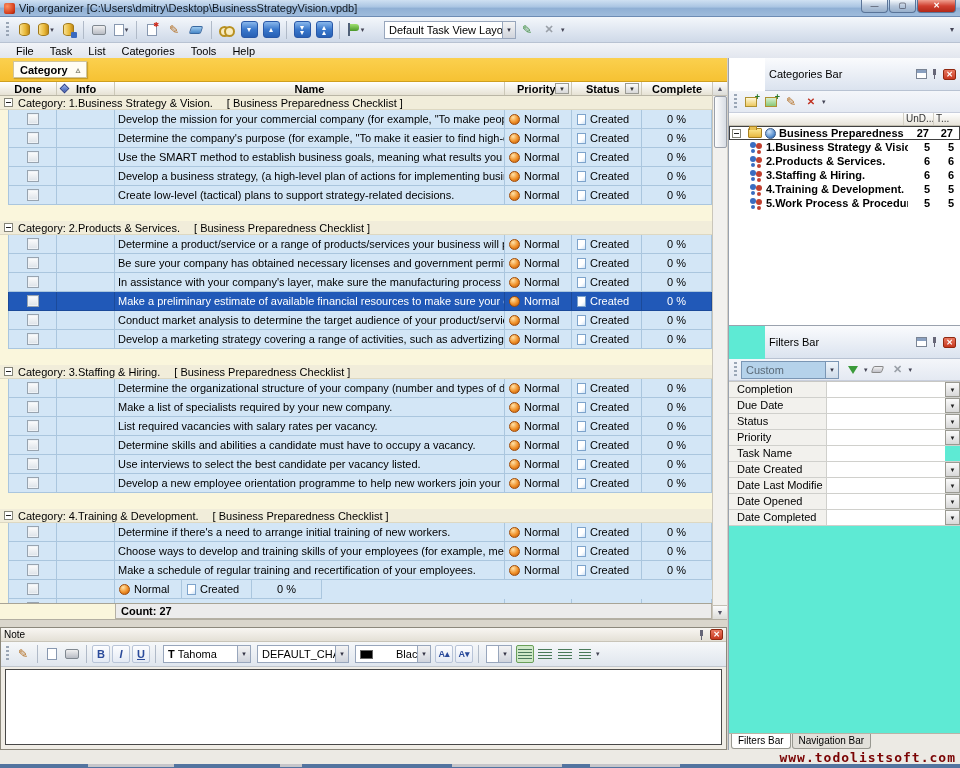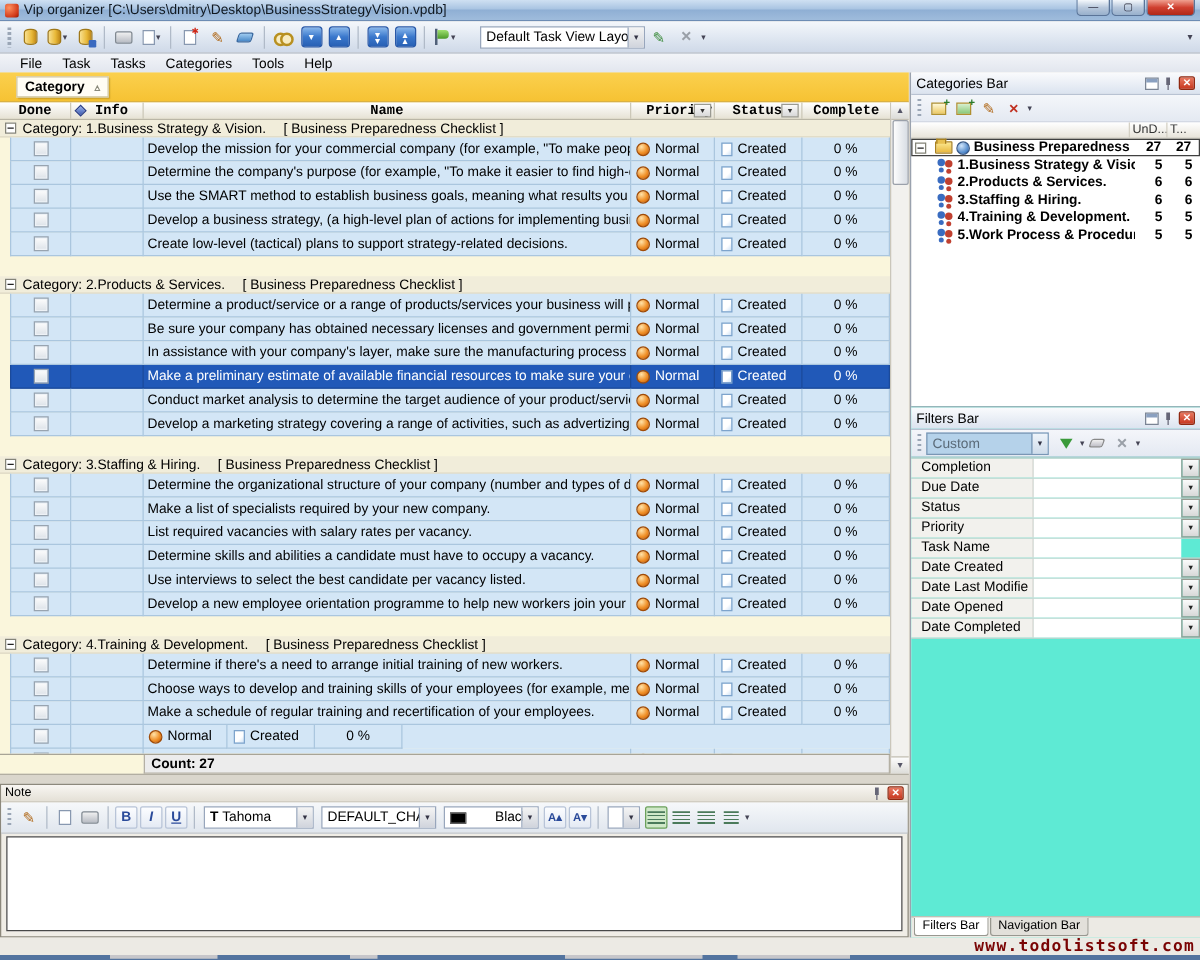--- a/index.html
+++ b/index.html
@@ -64,21 +64,21 @@
 
   
   .main-left { position:absolute; top:58px; left:0; width:727px; height:561px; background:#faf6dc; }
   .groupband { position:absolute; top:0; left:0; width:727px; height:24px;
     background:linear-gradient(#fbd04e,#f6c233); border-bottom:1px solid #cf9f1f; display:flex; align-items:center; }
   .group-chip { margin-left:13px; height:17px; background:#fffdf4; border:1px solid #cfc49c;
     display:flex; align-items:center; padding:0 6px; font-weight:bold; font-size:11px; box-shadow:1px 1px 1px rgba(120,90,0,.35); }
   .sort-tri { margin-left:8px; font-size:9px; color:#8a8a7a; }
   .header-row { position:absolute; top:24px; left:0; width:712px; height:14px; display:flex;
     background:linear-gradient(#ffffff,#e6e2d4); border-bottom:1px solid #bab6a6; font-weight:bold; }
-  .hc { border-right:1px solid #ccc8b8; display:flex; align-items:center; height:100%; overflow:hidden;font-family:Liberation Mono, monospace; }
+  .hc { border-right:1px solid #ccc8b8; display:flex; align-items:center; height:100%; overflow:hidden; }
   .hc-done { width:57px; justify-content:center; }
   .hc-info { width:58px; }
   .hc-name { width:390px; justify-content:center; }
   .hc-priority { width:67px; padding-left:12px; position:relative; }
   .hc-status { width:70px; padding-left:14px; position:relative; }
   .hc-complete { width:70px; justify-content:center; border-right:none; }
   .diamond { width:7px; height:7px; margin:0 8px 0 4px; transform:rotate(45deg);
     background:linear-gradient(135deg,#9ab4ec,#3a58b0); border:1px solid #2a3e88; }
   .hdr-drop { position:absolute; right:2px; top:1px; width:14px; height:11px;
     background:linear-gradient(#fbfbfb,#d8d8d8); border:1px solid #9a9a92; font-size:6px;
@@ -142,22 +142,22 @@
   .note-content { position:absolute; left:4px; right:4px; top:41px; bottom:4px; background:#fff; border:1px solid #484848; }
 
   
   .bottomstrip { position:absolute; top:750px; left:0; width:960px; height:14px; background:#eceae4; display:flex; align-items:center; justify-content:flex-end; }
   .watermark { font-family:"DejaVu Sans Mono", monospace; font-weight:bold; font-size:13px; color:#7a0404; letter-spacing:1px; padding-right:4px; }
   .taskbar-sliver { position:absolute; top:764px; left:0; width:960px; height:4px; background:#53749f; }
   .taskbar-sliver i { position:absolute; top:0; height:3px; background:#c6c6ca; }
 
   
   .right-col { position:absolute; top:58px; left:728px; width:232px; height:692px; background:#fff; border-left:1px solid #9aa2ae; }
-  .panel-title { height:18px; background:linear-gradient(#fafbfd,#dbe3ef); border-bottom:1px solid #b8c2d2;
-    display:flex; align-items:center; padding:0 4px; font-size:11px; }
+  .panel-title { height:33px; background:linear-gradient(#fafbfd,#dbe3ef); border-bottom:1px solid #b8c2d2;
+    display:flex; align-items:center; padding:0 4px; font-size:11px;margin-left:36px; }
   .panel-title .spacer { flex:1; }
   .restore-ic { width:11px; height:10px; border:1px solid #7a8494; background:#fff; position:relative; margin-right:3px; }
   .restore-ic::before { content:""; position:absolute; left:0; right:0; top:0; height:3px; background:#8aa0c0; }
   .panel-toolbar { height:22px; background:linear-gradient(#f4f6fa,#e4e9f2); border-bottom:1px solid #c8cedc;
     display:flex; align-items:center; padding-left:5px; }
   .mini-ic { width:16px; height:14px; margin:0 2px; border-radius:2px; display:flex; align-items:center; justify-content:center; font-size:10px; }
   .ic-listplus { width:12px; height:10px; background:linear-gradient(#fef8d8,#ecc860); border:1px solid #b09030; position:relative; }
   .ic-listplus::after { content:"+"; position:absolute; right:-4px; top:-6px; color:#2a7a2a; font-weight:bold; font-size:9px; }
   .ic-x-red { color:#c03020; font-weight:bold; font-size:10px; }
   .tree-colhdr { height:13px; display:flex; background:linear-gradient(#ffffff,#e8e4da); border-bottom:1px solid #c4c0b2; font-size:10px; color:#333; }
@@ -273,21 +273,21 @@
     <div class="tb-btn">
         <span class="ic-x-gray">✕</span>
       </div>
     <span class="caret">▾</span>
     <span class="tb-right-caret">▾</span>
   </div>
 
   <div class="menubar" id="menubar">
       <span class="menu-item">File</span>
       <span class="menu-item">Task</span>
-      <span class="menu-item">Tasks</span>
+      <span class="menu-item">List</span>
       <span class="menu-item">Categories</span>
       <span class="menu-item">Tools</span>
       <span class="menu-item">Help</span>
     </div>
 
   <div class="main-left">
     <div class="groupband">
       <div class="group-chip">
         <span>Category</span>
         <span class="sort-tri">▵</span>

